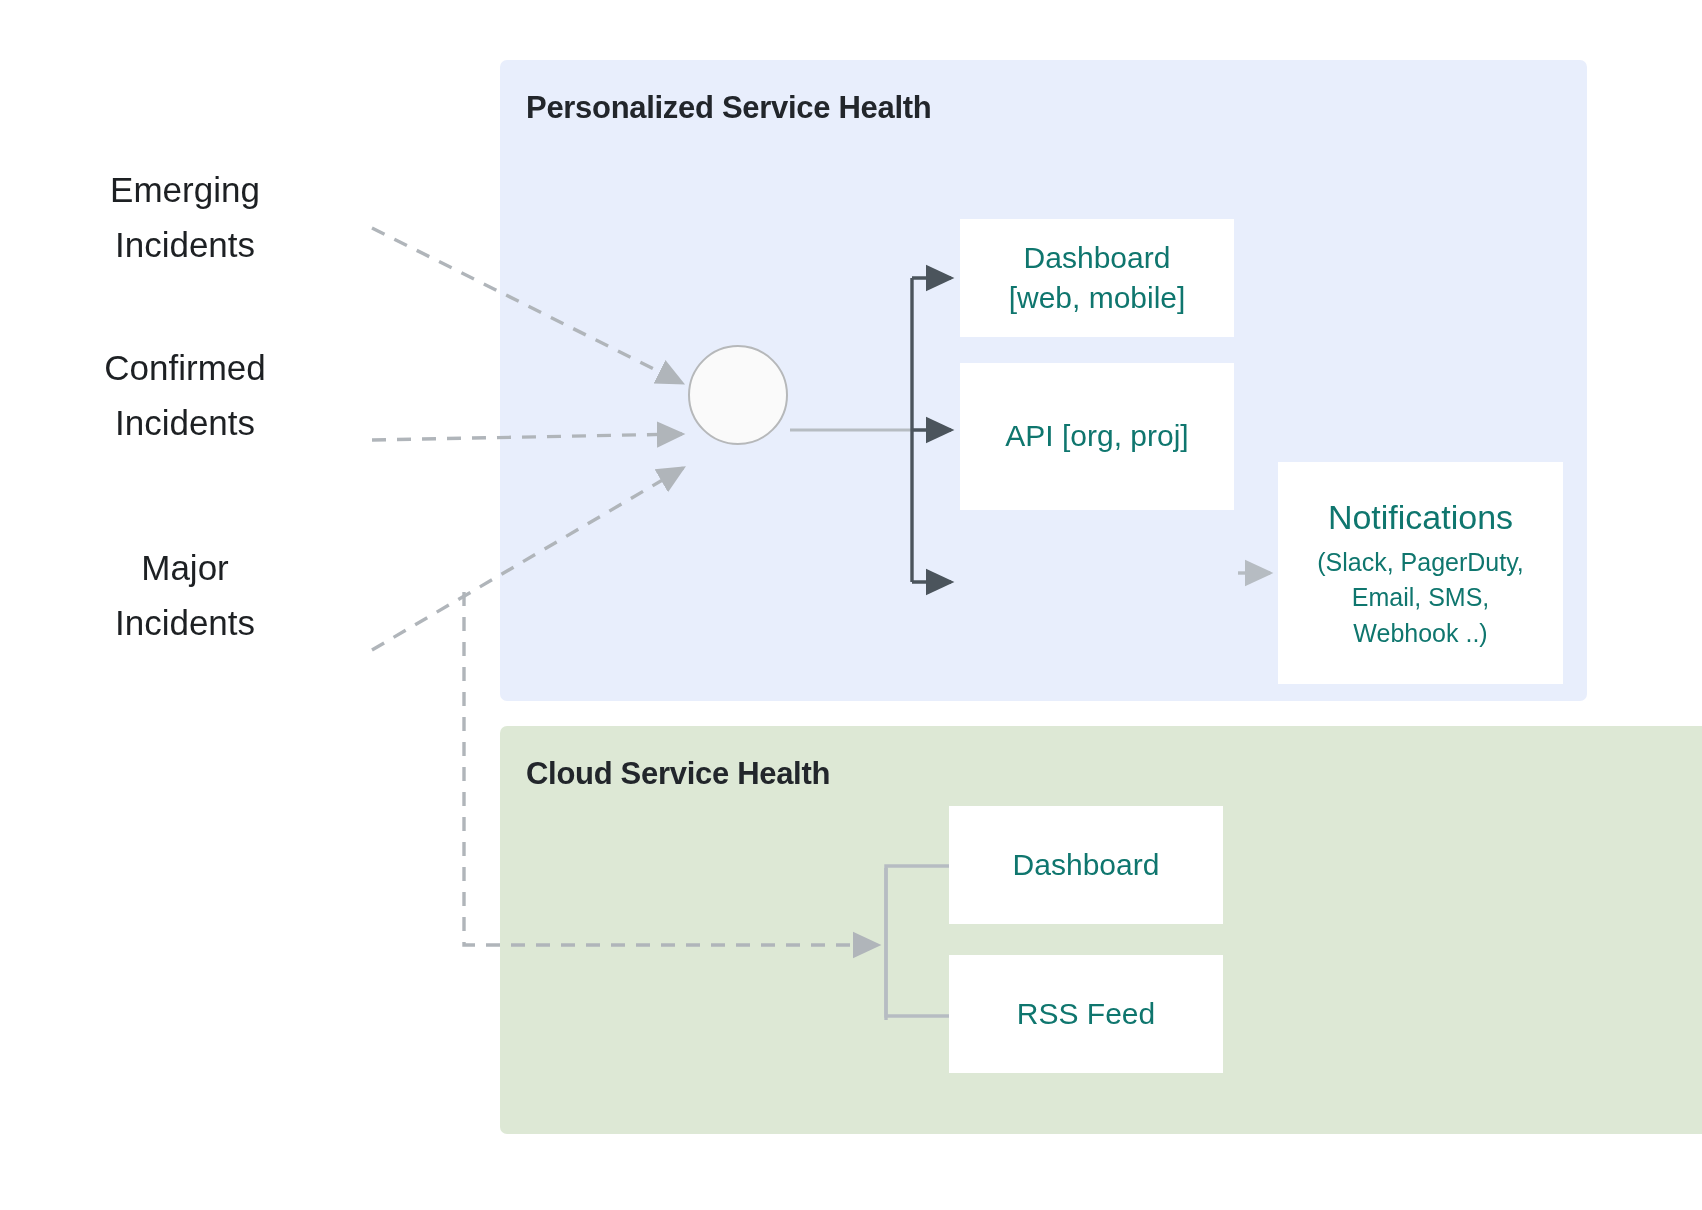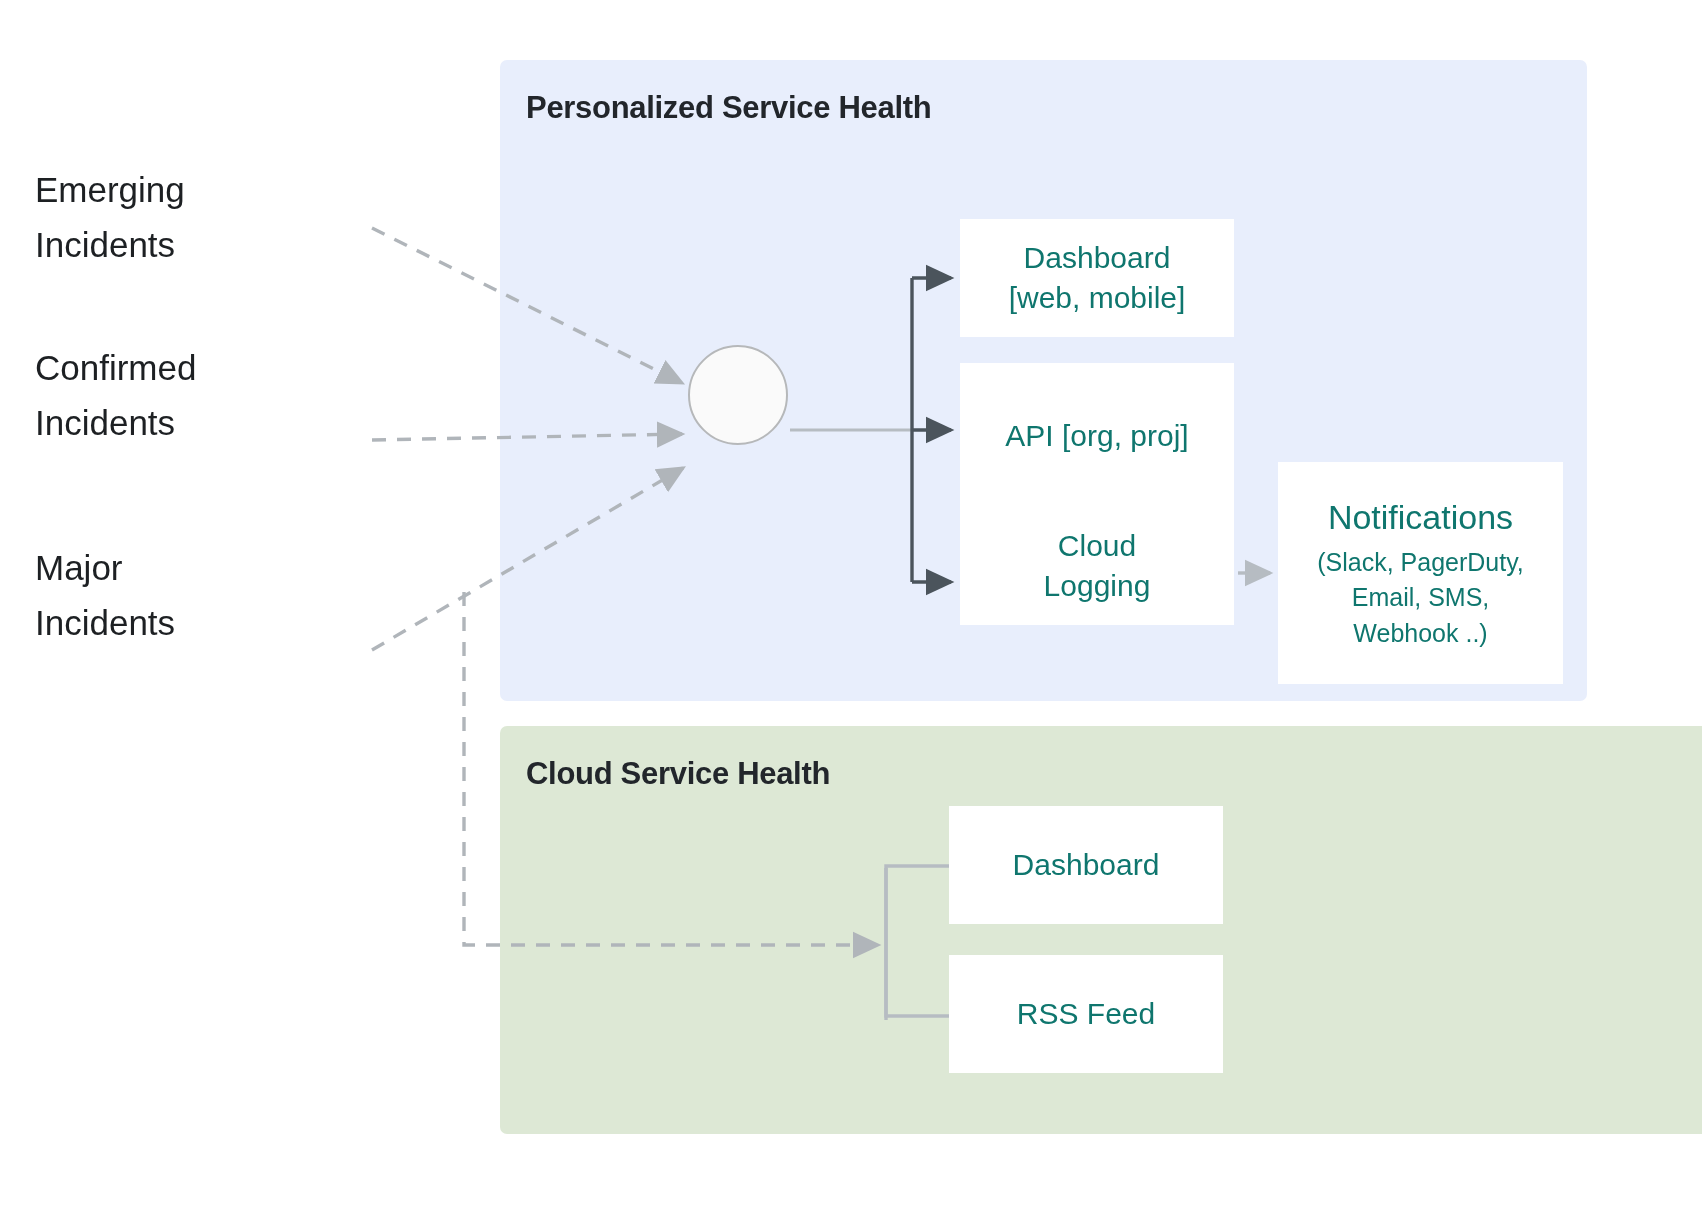--- a/index.html
+++ b/index.html
@@ -41,21 +41,21 @@
     top: 30px;
     font-size: 31px;
     font-weight: bold;
     color: #22262b;
     letter-spacing: -0.3px;
     white-space: nowrap;
   }
   
   .side-label {
     position: absolute;
-    text-align: left;
+    text-align: center;
     font-size: 35px;
     line-height: 1.58;
     color: #1d2023;
     white-space: pre-line;
     width: 300px;
   }
   #label-emerging { left: 35px; top: 162px; }
   #label-confirmed { left: 35px; top: 340px; }
   #label-major { left: 35px; top: 540px; }
   
@@ -223,22 +223,20 @@
     <path d="M886,940 L886,940" fill="none" stroke="#b6bcc2" stroke-width="3.4"></path>
   </svg>
 
   <div id="hub-circle"></div>
 
   <div class="node-box" id="box-dashboard-web">Dashboard
 [web, mobile]</div>
 
   <div class="node-box" id="box-api">API [org, proj]</div>
 
-  <div class="node-box" id="box-cloud-logging">Cloud
-Logging</div>
 
   <div class="node-box" id="box-notifications">
     <div class="nt-title">Notifications</div>
     <div class="nt-sub">(Slack, PagerDuty,
 Email, SMS,
 Webhook ..)</div>
   </div>
 
   <div class="node-box" id="box-csh-dashboard">Dashboard</div>
 

